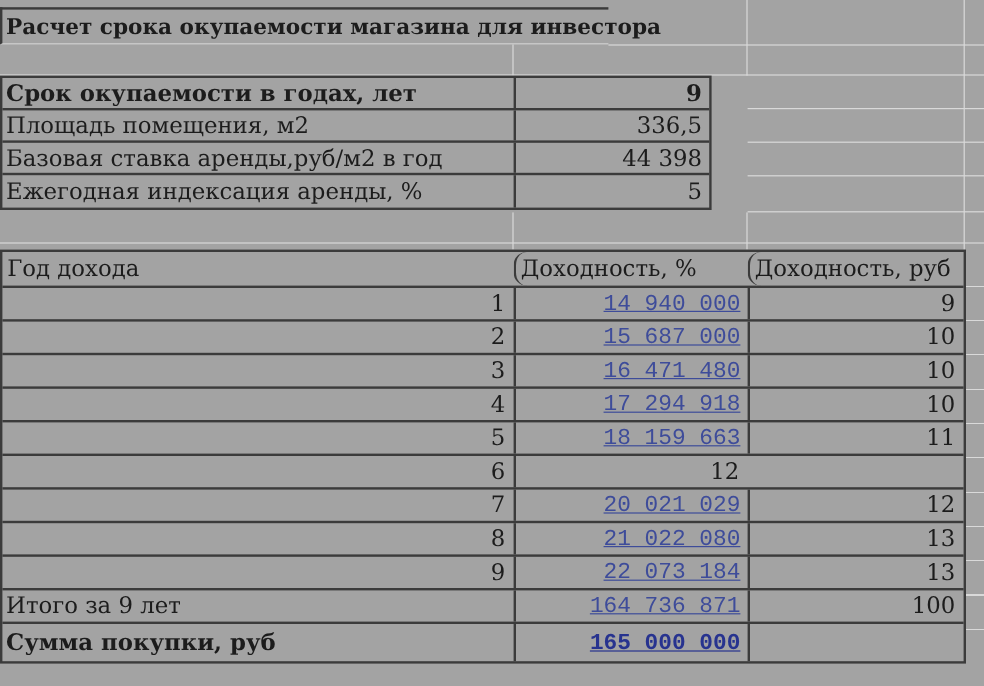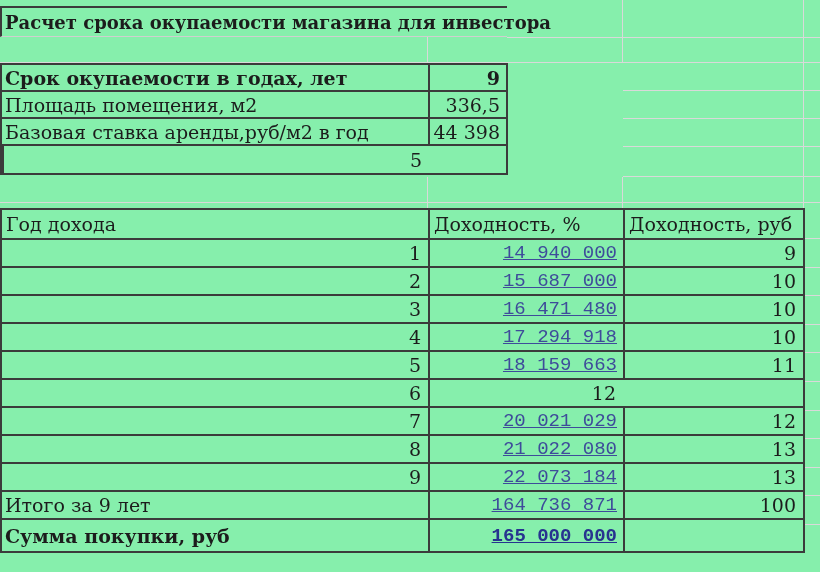--- a/index.html
+++ b/index.html
@@ -5,21 +5,21 @@
   :root{
     --link-blue:#3e4c9a;
     --link-blue-bold:#27338f;
     --border-dark:#3b3b3b;
     --gridline-gray:#d9d9d9;
     --text:#1c1c1c;
   }
   html,body{margin:0;padding:0;background:#fff;}
   *{box-sizing:border-box;}
   .canvas{
-    position:relative;width:820px;height:572px;background:#86efac;overflow:hidden;
+    position:relative;width:820px;height:572px;background:#a3a3a3;overflow:hidden;
     font-family:"DejaVu Serif","Liberation Serif",serif;
     font-size:19px;color:var(--text);
   }
   .gl{position:absolute;background:var(--gridline-gray);}
   .glh{height:1px;}
   .glv{width:1px;}
   .row-ticks{
     position:absolute;left:805px;top:238px;width:15px;height:314px;
     background:repeating-linear-gradient(to bottom,var(--gridline-gray) 0 1px,transparent 1px 28.6px);
   }
@@ -27,21 +27,21 @@
   .title-box{
     position:absolute;left:0;top:6px;width:507px;height:31px;
     border-top:2px solid var(--border-dark);
     border-left:2px solid var(--border-dark);
     border-bottom:1px solid #cfcfcf;
     display:flex;align-items:center;padding-left:3px;
     font-weight:bold;font-size:18px;white-space:nowrap;
   }
   
   .params{
-    position:absolute;left:0;top:63px;width:508px;
+    position:absolute;left:0;top:63px;width:593px;
     border:2px solid var(--border-dark);
   }
   .prow{
     display:grid;grid-template-columns:426px 1fr;height:27px;
     border-bottom:2px solid var(--border-dark);
   }
   .prow:last-child{border-bottom:none;}
   .pcell{display:flex;align-items:center;overflow:hidden;white-space:nowrap;}
   .plabel{padding-left:3px;}
   .pvalue{justify-content:flex-end;padding-right:6px;border-left:2px solid var(--border-dark);}
@@ -54,21 +54,21 @@
   .mrow{
     display:grid;grid-template-columns:426px 195px 1fr;height:28px;
     border-bottom:2px solid var(--border-dark);
   }
   .mrow:last-child{border-bottom:none;}
   .mrow.hdr{height:30px;}
   .mrow.purchase{height:31px;font-weight:bold;}
   .mcell{display:flex;align-items:center;overflow:hidden;white-space:nowrap;}
   .c2,.c3{border-left:2px solid var(--border-dark);}
   .left{padding-left:3px;}
-  .hdrcell{padding-left:4px;}
+  .hdrcell{padding-left:4px;border-radius:11px;}
   .right{justify-content:flex-end;padding-right:7px;}
   .rub{justify-content:flex-end;padding-right:6px;}
   a.link{color:var(--link-blue);text-decoration:underline;cursor:pointer;font-family:Liberation Mono, monospace;}
   .purchase a.link{color:var(--link-blue-bold);font-weight:bold;}
 </style>
 </head>
 <body>
 
 <div class="canvas">
 
@@ -97,20 +97,21 @@
     </div>
     <div class="prow">
       <div class="pcell plabel">Площадь помещения, м2</div>
       <div class="pcell pvalue">336,5</div>
     </div>
     <div class="prow">
       <div class="pcell plabel">Базовая ставка аренды,руб/м2 в год</div>
       <div class="pcell pvalue">44 398</div>
     </div>
     <div class="prow">
+      <div class="pcell plabel">Ежегодная индексация аренды, %</div>
       <div class="pcell pvalue">5</div>
     </div>
   </div>
 
   <div class="income">
     <div class="mrow hdr">
       <div class="mcell hdrcell">Год дохода</div>
       <div class="mcell hdrcell c3">Доходность, %</div>
       <div class="mcell hdrcell c2">Доходность, руб</div>
     </div>

